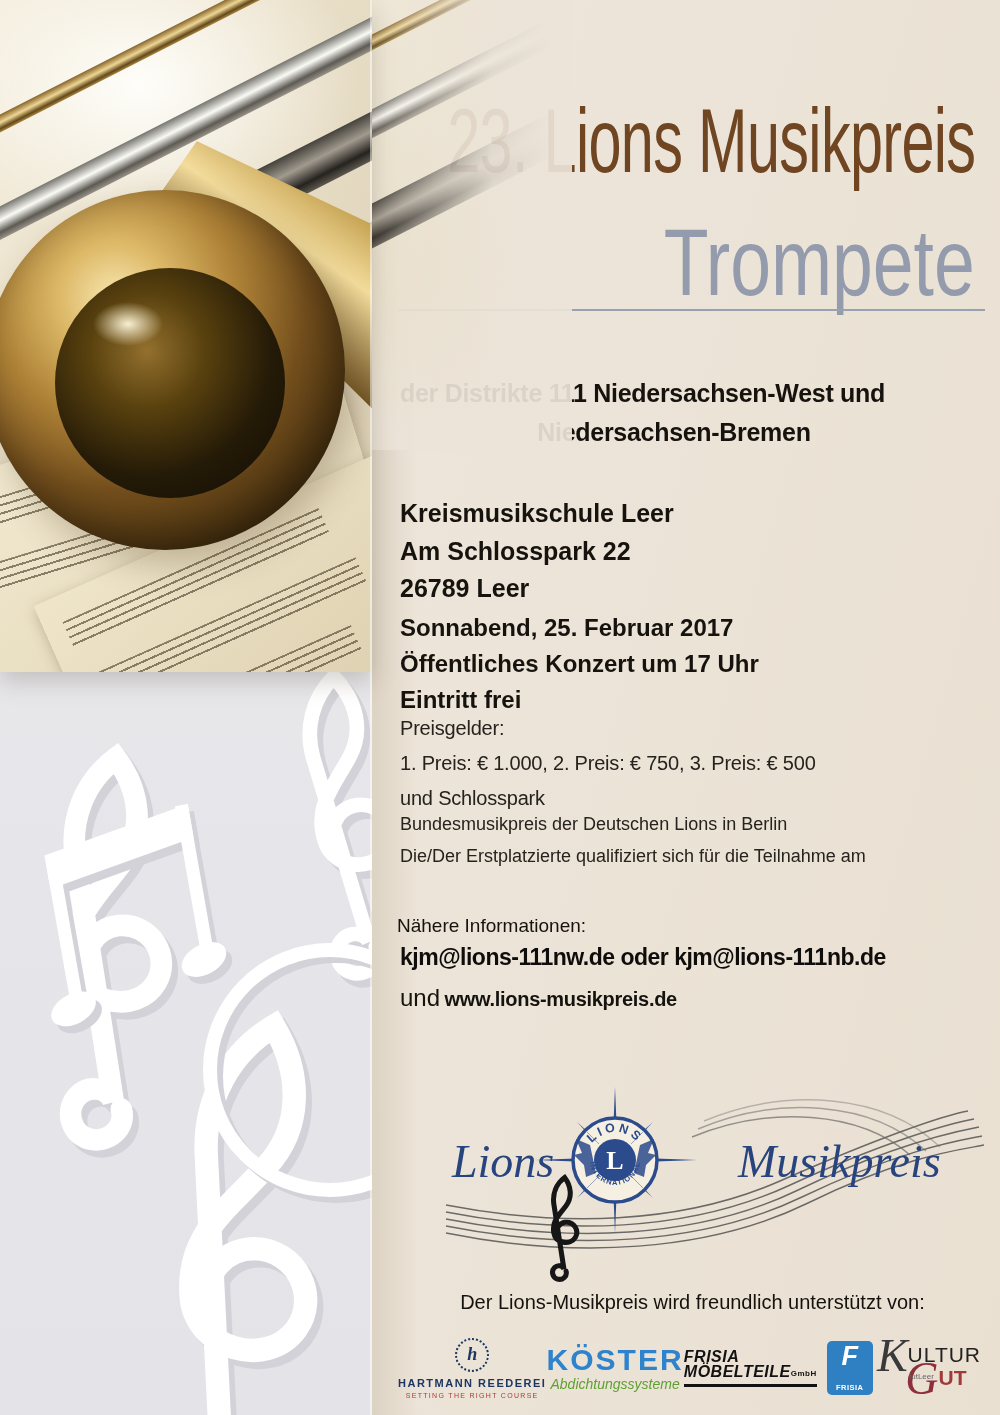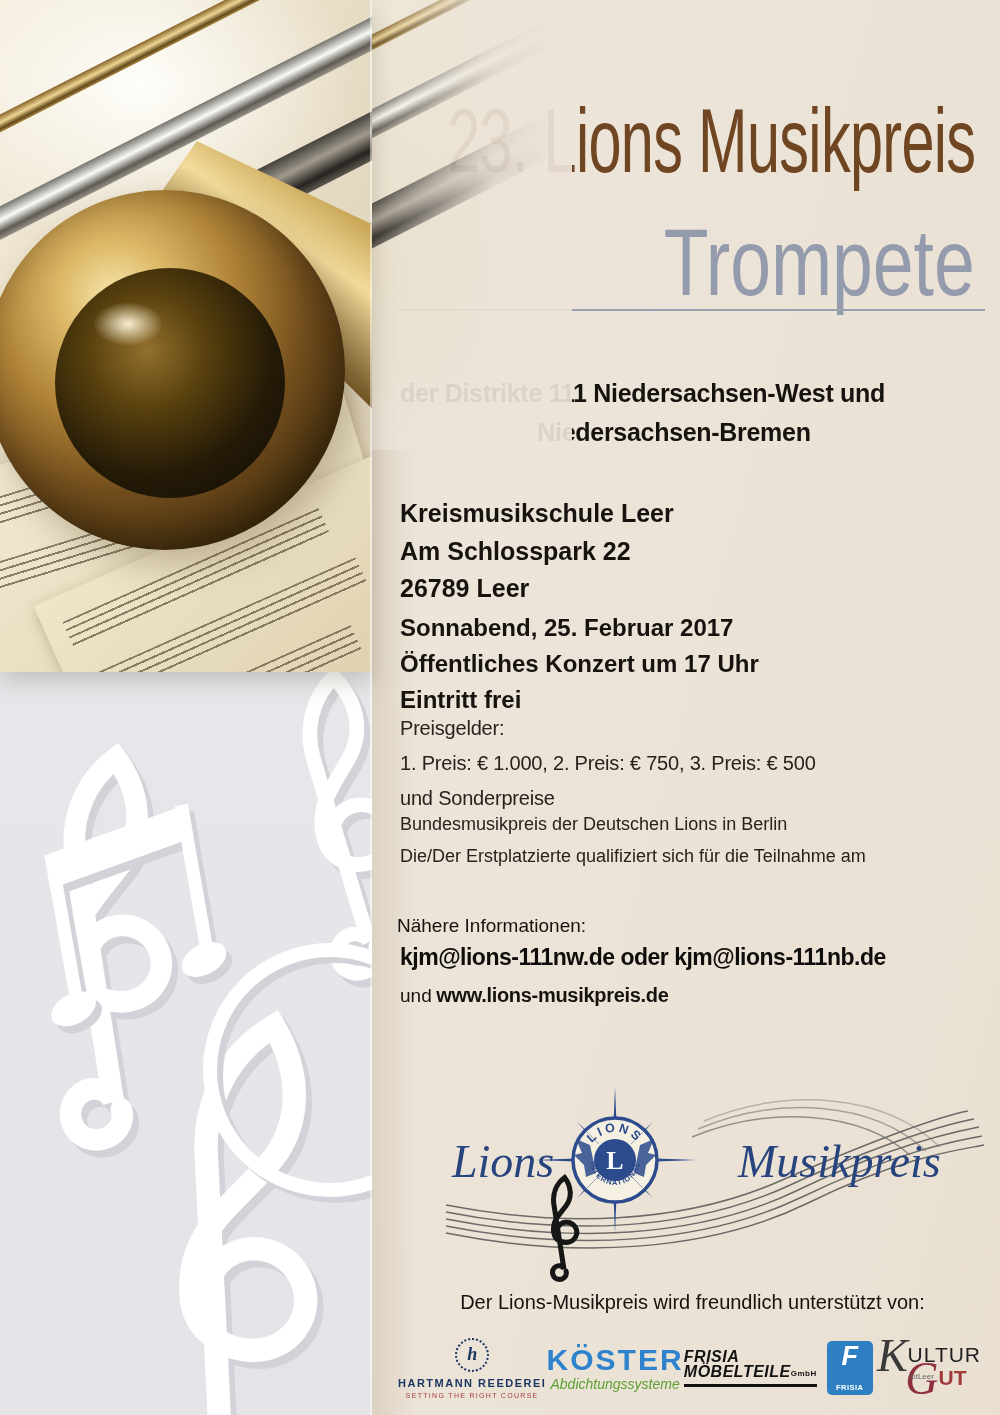--- a/index.html
+++ b/index.html
@@ -84,21 +84,21 @@
   .event { position:absolute; left:400px; top:610px; font-size:24px; font-weight:bold;
     line-height:1.5; color:#16130f; }
   .prizes { position:absolute; left:400px; top:711px; font-size:20px; line-height:1.75;
     color:#26221d; letter-spacing:-.2px; }
   .qual { position:absolute; left:400px; top:808px; font-size:18px; line-height:1.8;
     color:#26221d; }
   .info-h { position:absolute; left:397px; top:915px; font-size:19px; color:#16130f; }
   .emails { position:absolute; left:400px; top:944px; font-size:23px; font-weight:bold;
     color:#0f0d0b; letter-spacing:-.5px; white-space:nowrap; }
   .webline { position:absolute; left:400px; top:984px; white-space:nowrap; color:#16130f; }
-  .webline .und { font-size:19px; }
+  .webline .und { font-size:24px; }
   .webline .site { font-size:20px; font-weight:bold; letter-spacing:-.3px; }
 
   
   .lions-logo { position:absolute; left:440px; top:1085px; overflow:visible; z-index:4; }
 
   
   .sp-heading { position:absolute; left:400px; top:1291px; width:585px; text-align:center;
     font-size:20px; color:#15120e; }
   .sponsors { position:absolute; left:398px; top:1322px; width:587px; height:92px;
     display:flex; justify-content:space-between; align-items:center; }
@@ -217,21 +217,21 @@
 
   <div class="event">
     <div>Sonnabend, 25. Februar 2017</div>
     <div>Öffentliches Konzert um 17 Uhr</div>
     <div>Eintritt frei</div>
   </div>
 
   <div class="prizes">
     <div>Preisgelder:</div>
     <div>1. Preis: € 1.000, 2. Preis: € 750, 3. Preis: € 500</div>
-    <div>und Sonderpreise</div>
+    <div>und Schlosspark</div>
   </div>
 
   <div class="qual">
     <div>Bundesmusikpreis der Deutschen Lions in Berlin</div>
     <div>Die/Der Erstplatzierte qualifiziert sich für die Teilnahme am</div>
   </div>
 
   <div class="info-h">Nähere Informationen:</div>
   <div class="emails">kjm@lions-111nw.de oder kjm@lions-111nb.de</div>
   <div class="webline">

